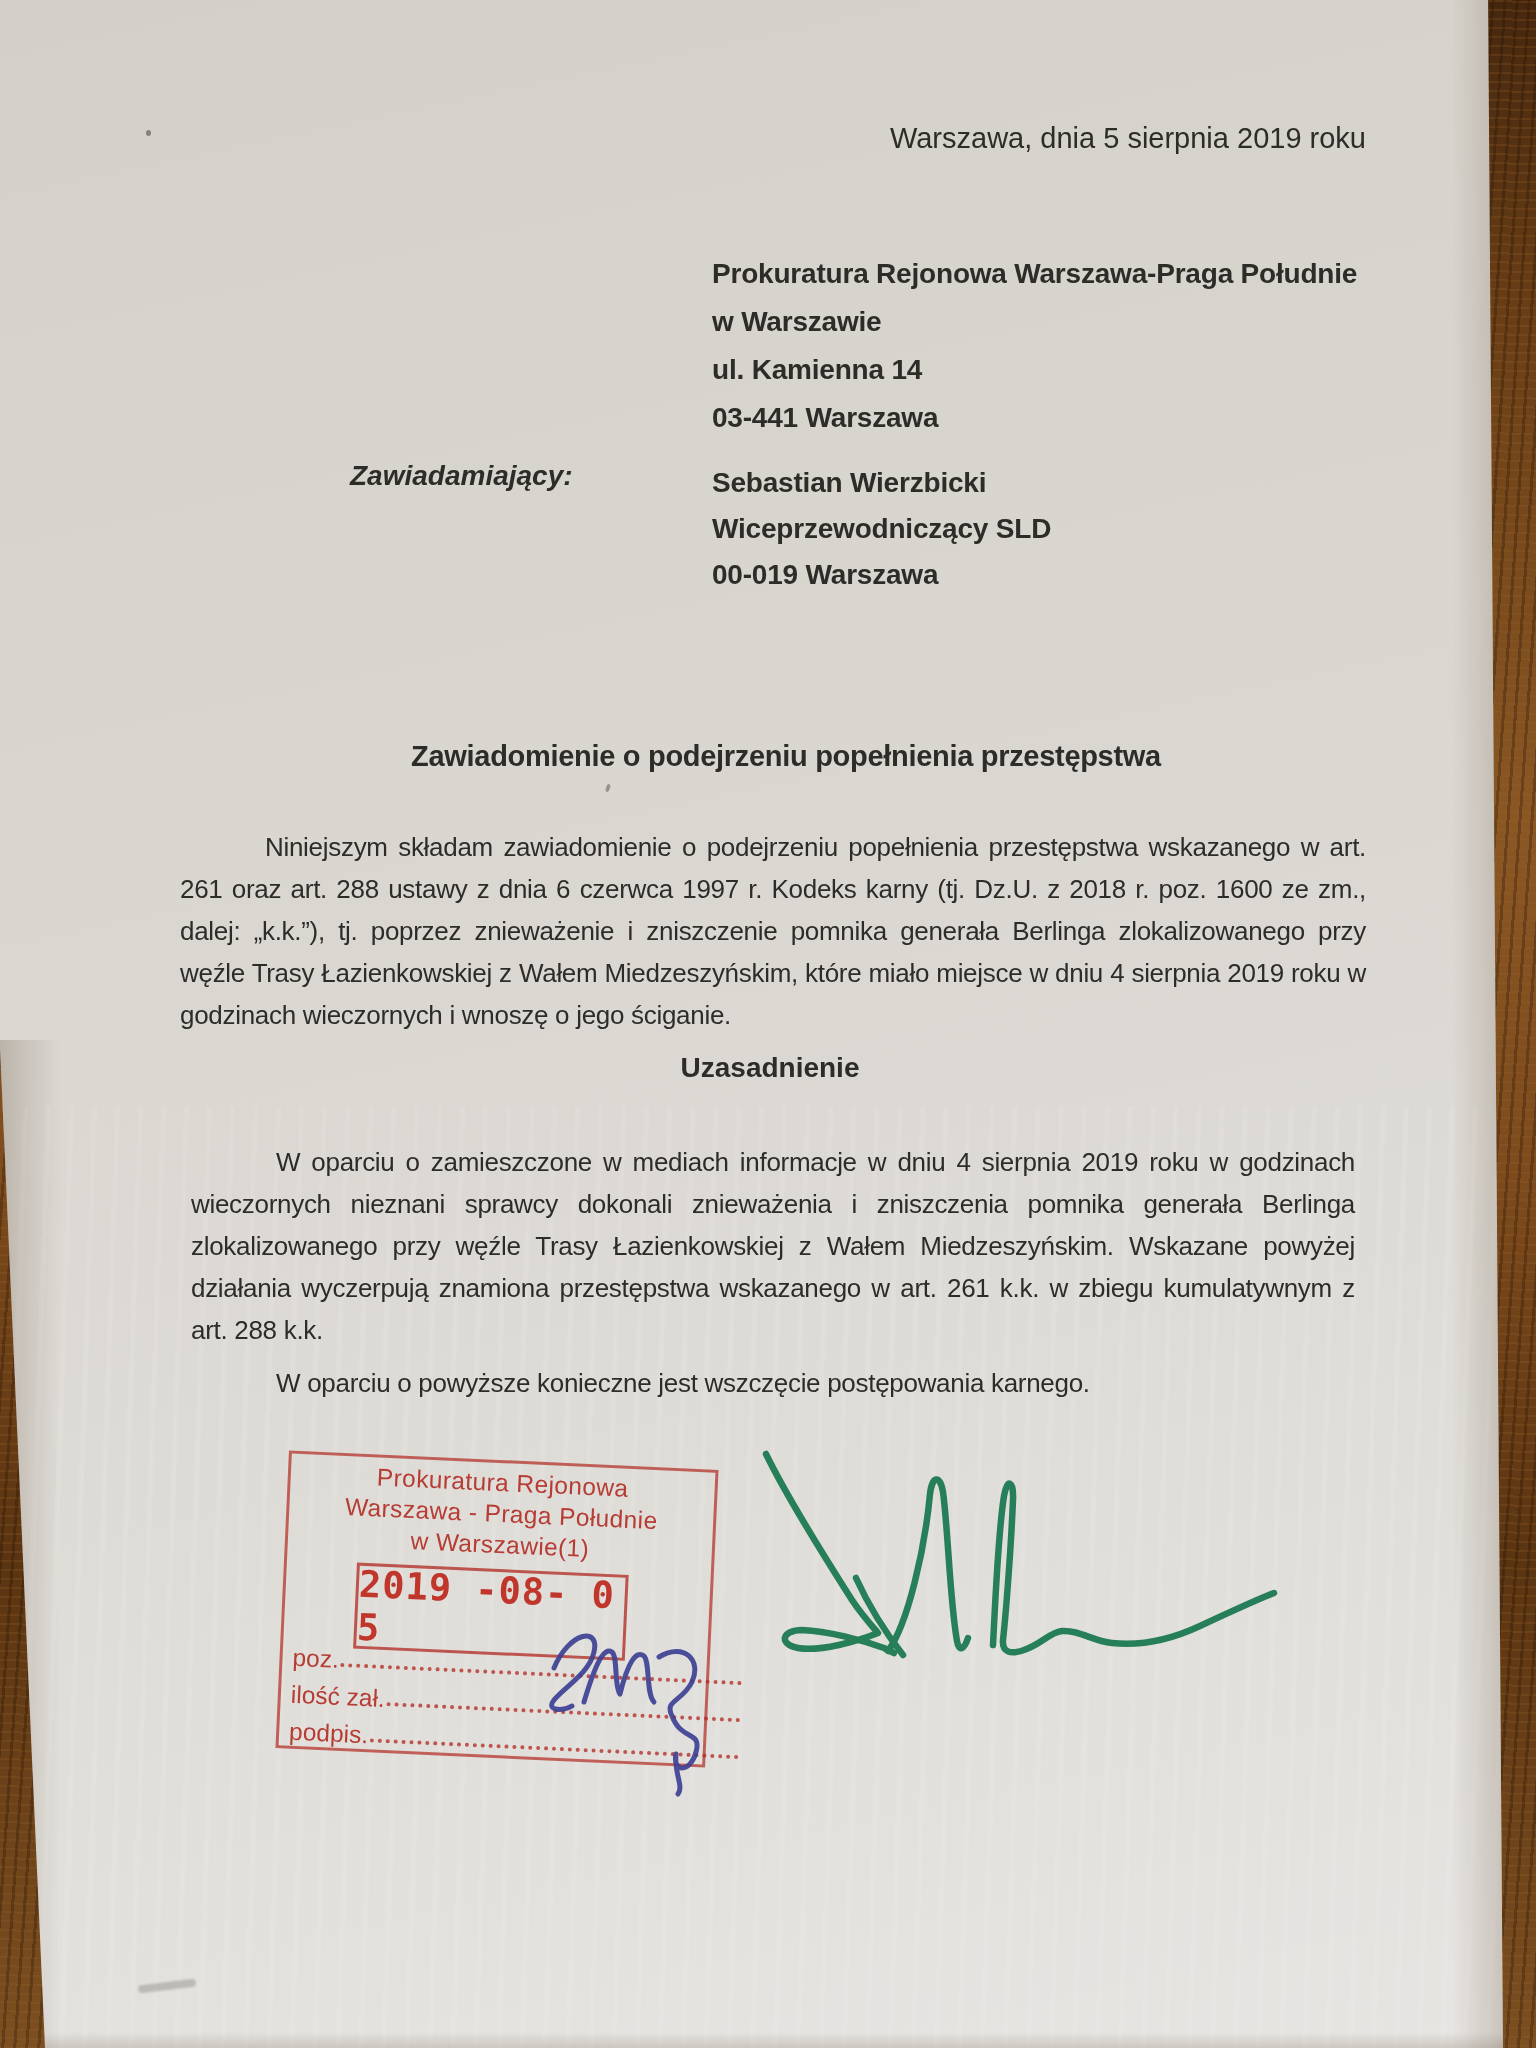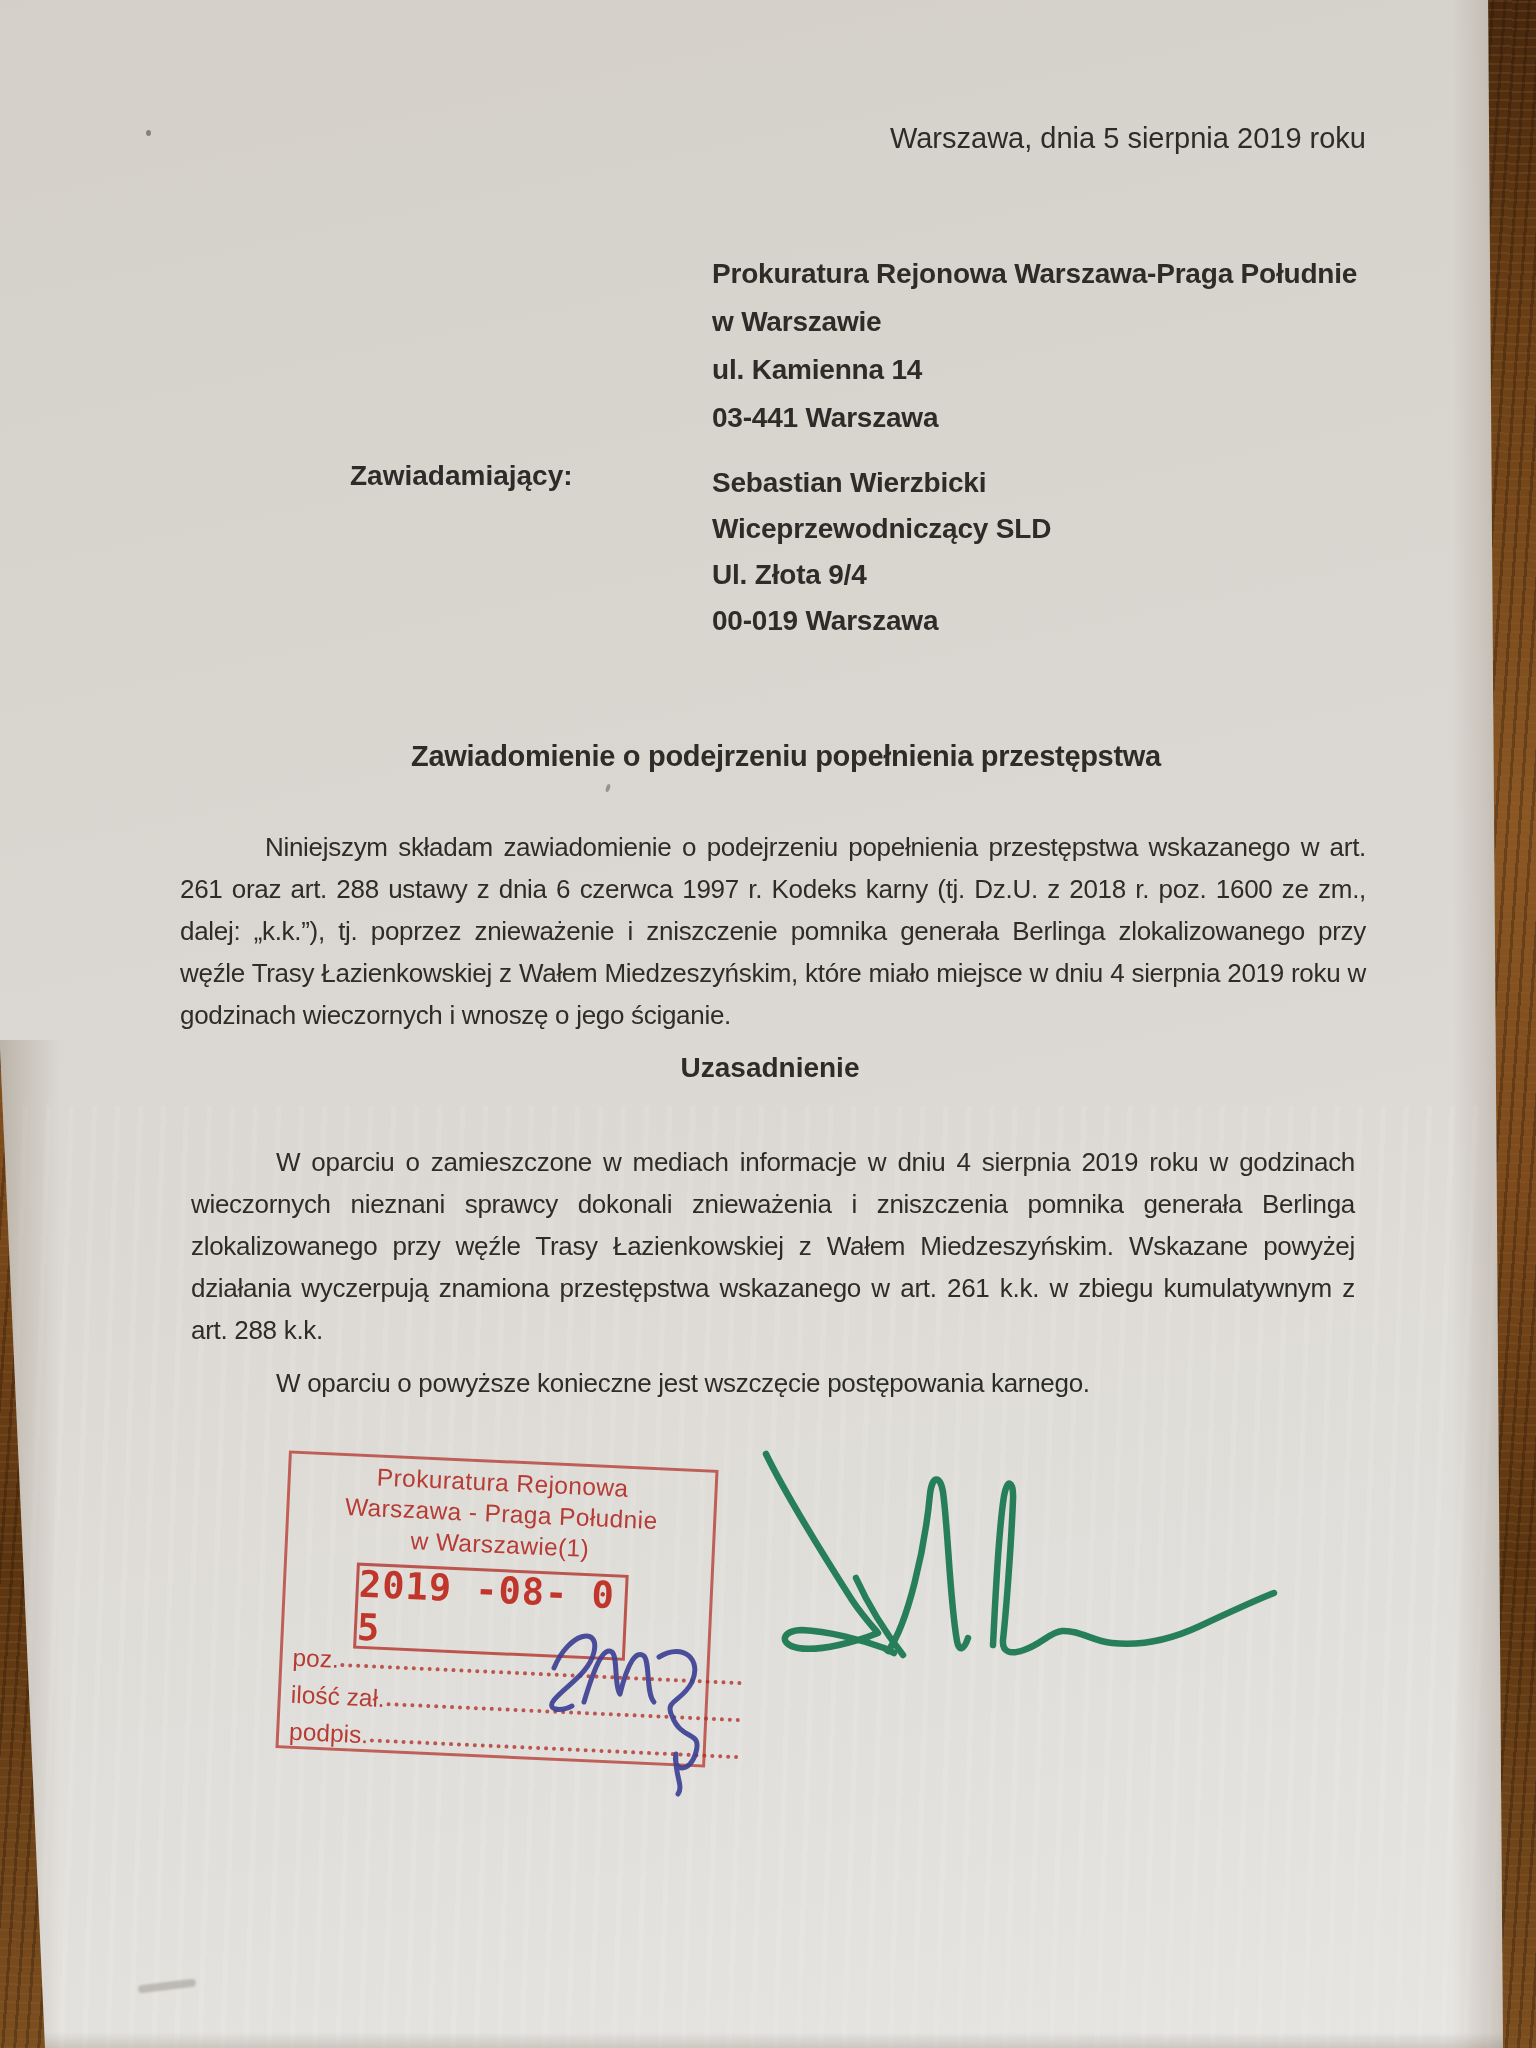--- a/index.html
+++ b/index.html
@@ -29,21 +29,21 @@
   .speck{position:absolute;border-radius:50%;}
   .s1{left:146px;top:130px;width:5px;height:6px;background:rgba(70,64,58,.55);}
   .s2{left:606px;top:784px;width:4px;height:8px;background:rgba(85,80,74,.5);transform:rotate(18deg);}
   .s3{left:138px;top:1982px;width:58px;height:8px;border-radius:4px;background:rgba(125,120,112,.38);transform:rotate(-7deg);filter:blur(1px);}
 
   
   .t{position:absolute;color:#2e2c29;}
   .date{top:122px;right:170px;font-size:29px;}
   .addr{font-size:28px;line-height:48px;letter-spacing:-.2px;}
   .recipient{left:712px;top:250px;font-weight:bold;}
-  .notifier-label{left:350px;top:460px;font-weight:bold;font-size:28px;}
+  .notifier-label{left:350px;top:460px;font-weight:bold;font-size:28px;font-style:italic;}
   .notifier{left:712px;top:460px;font-weight:bold;line-height:46px;}
   .title{left:191px;width:1190px;top:740px;text-align:center;font-weight:bold;font-size:29px;letter-spacing:-.3px;}
   .body{font-size:26px;line-height:42px;text-align:justify;text-indent:85px;letter-spacing:-.3px;}
   .p1{left:180px;width:1186px;top:826px;}
   .heading2{left:175px;width:1190px;top:1052px;text-align:center;font-weight:bold;font-size:28px;}
   .p2wrap{left:180px;width:1186px;top:1130px;}
   .p2wrap p{margin:11px;}
 
   
   .stamp{position:absolute;left:282px;top:1460px;width:424px;height:292px;
@@ -84,21 +84,20 @@
       <div>w Warszawie</div>
       <div>ul. Kamienna 14</div>
       <div>03-441 Warszawa</div>
     </div>
 
     <div class="t notifier-label">Zawiadamiający:</div>
 
     <div class="t addr notifier">
       <div>Sebastian Wierzbicki</div>
       <div>Wiceprzewodniczący SLD</div>
-      <div>Ul. Złota 9/4</div>
       <div>00-019 Warszawa</div>
     </div>
 
     <div class="t title">Zawiadomienie o podejrzeniu popełnienia przestępstwa</div>
 
     <div class="t body p1">Niniejszym składam zawiadomienie o podejrzeniu popełnienia przestępstwa wskazanego w art. 261 oraz art. 288 ustawy z dnia 6 czerwca 1997 r. Kodeks karny (tj. Dz.U. z 2018 r. poz. 1600 ze zm., dalej: „k.k.”), tj. poprzez znieważenie i zniszczenie pomnika generała Berlinga zlokalizowanego przy węźle Trasy Łazienkowskiej z Wałem Miedzeszyńskim, które miało miejsce w dniu 4 sierpnia 2019 roku w godzinach wieczornych i wnoszę o jego ściganie.</div>
 
     <div class="t heading2">Uzasadnienie</div>
 
     <div class="t body p2wrap">

